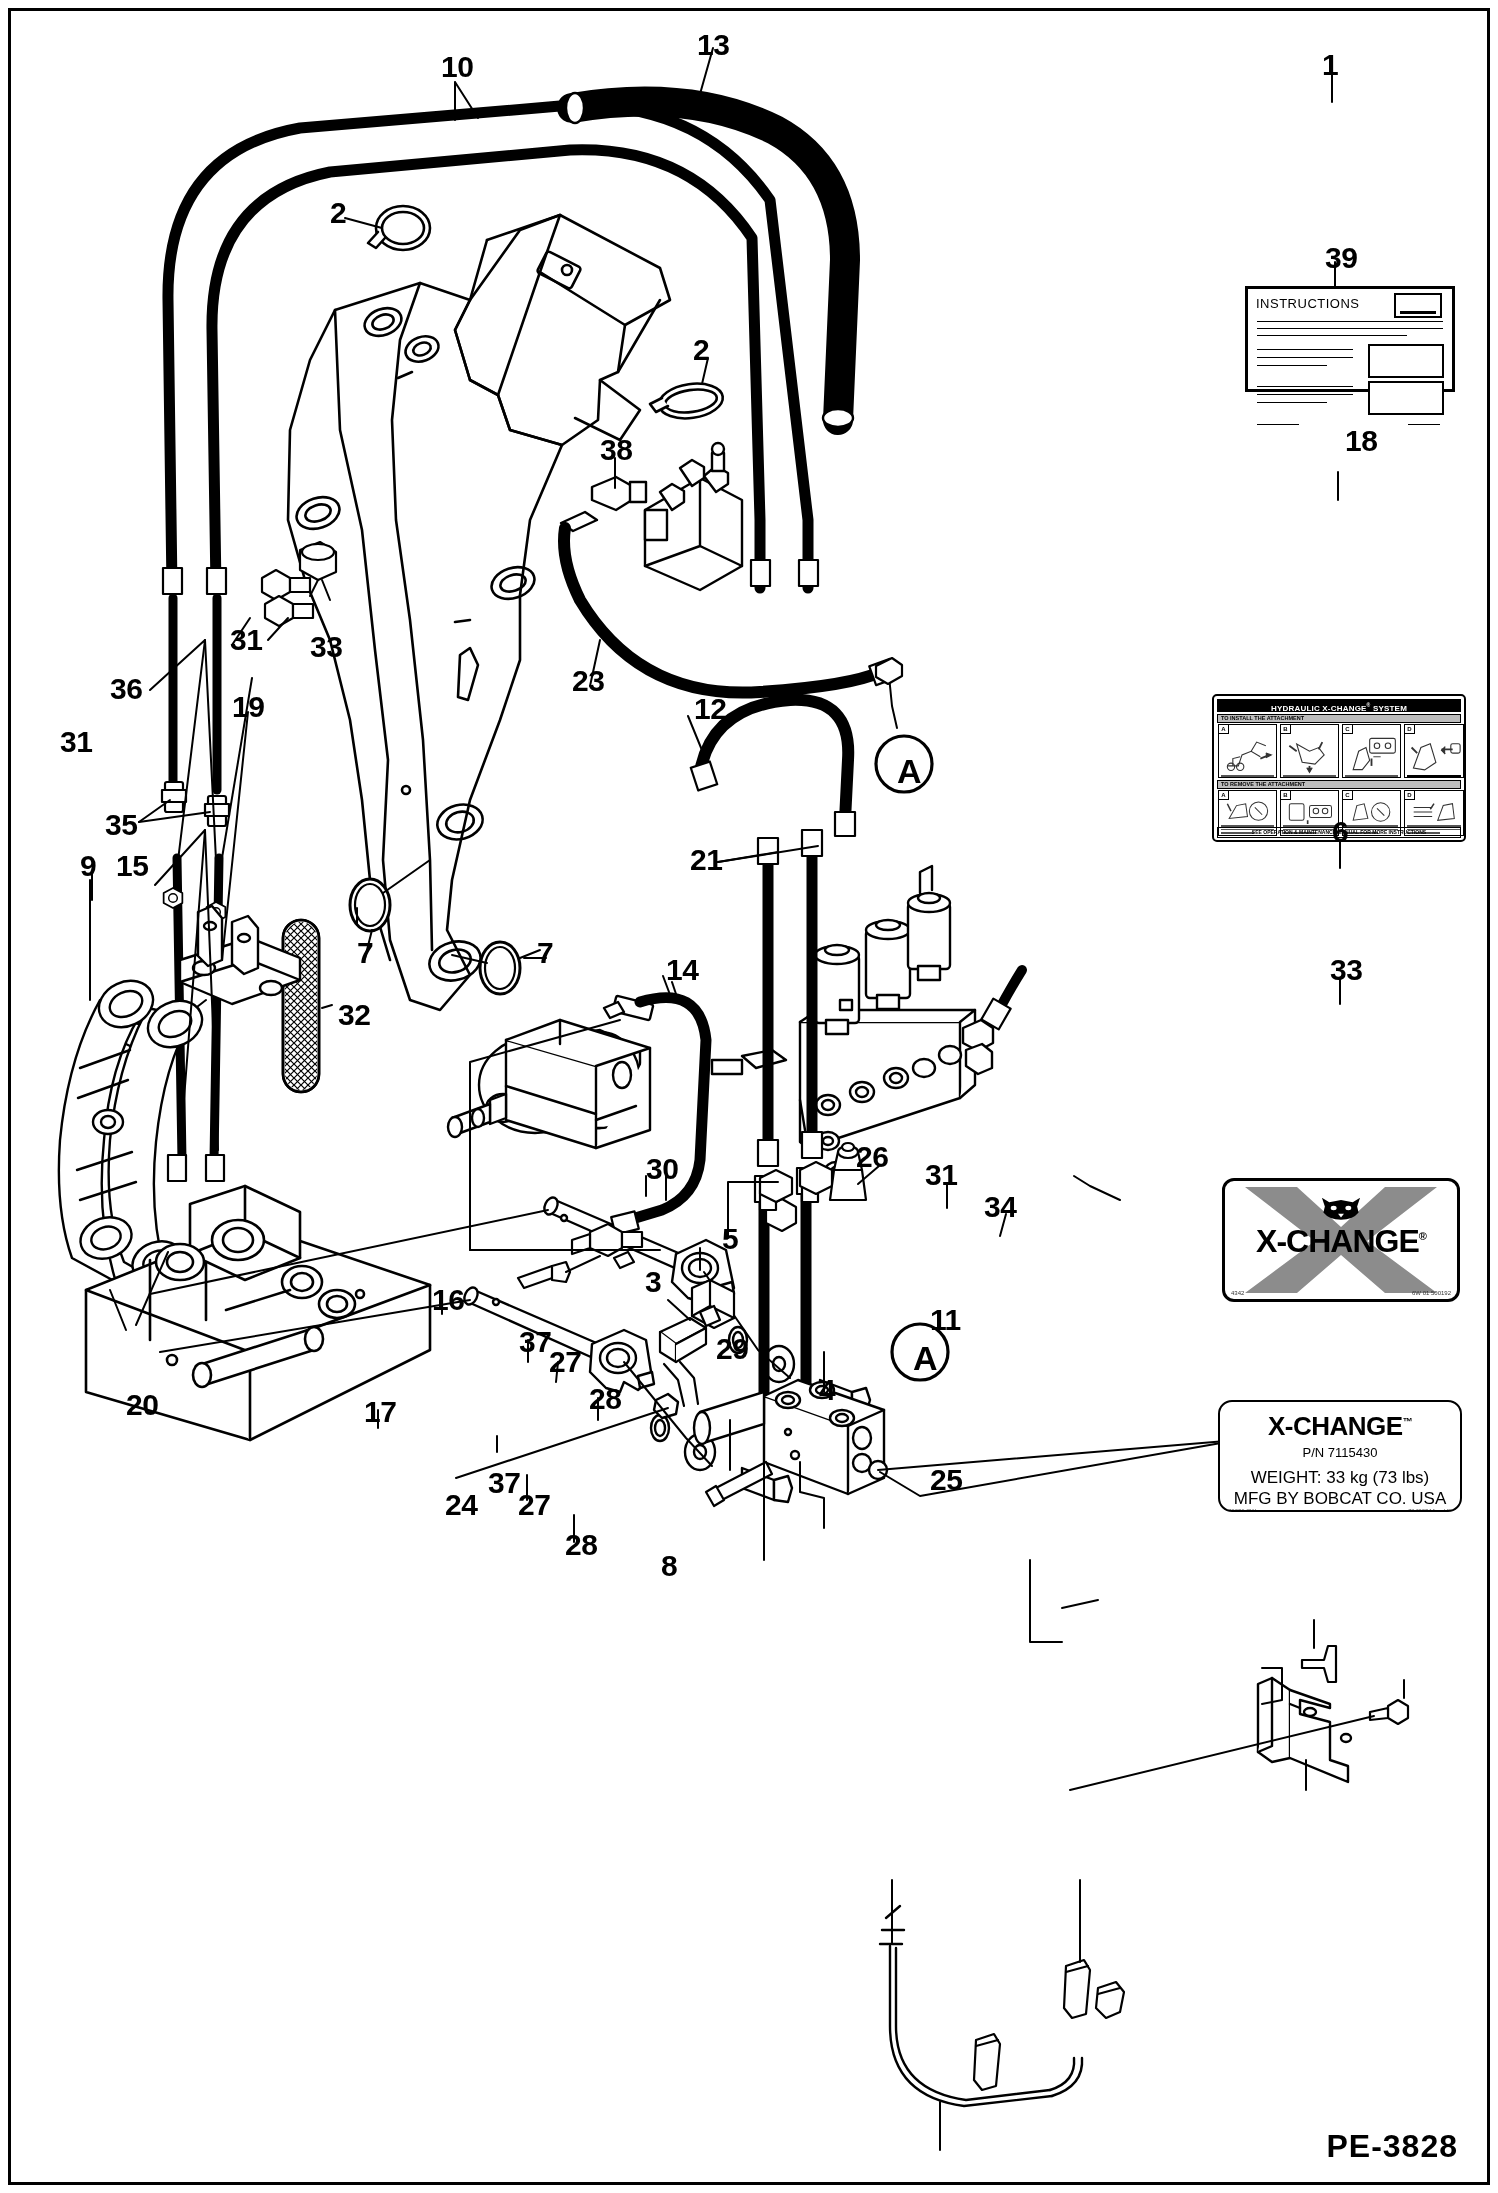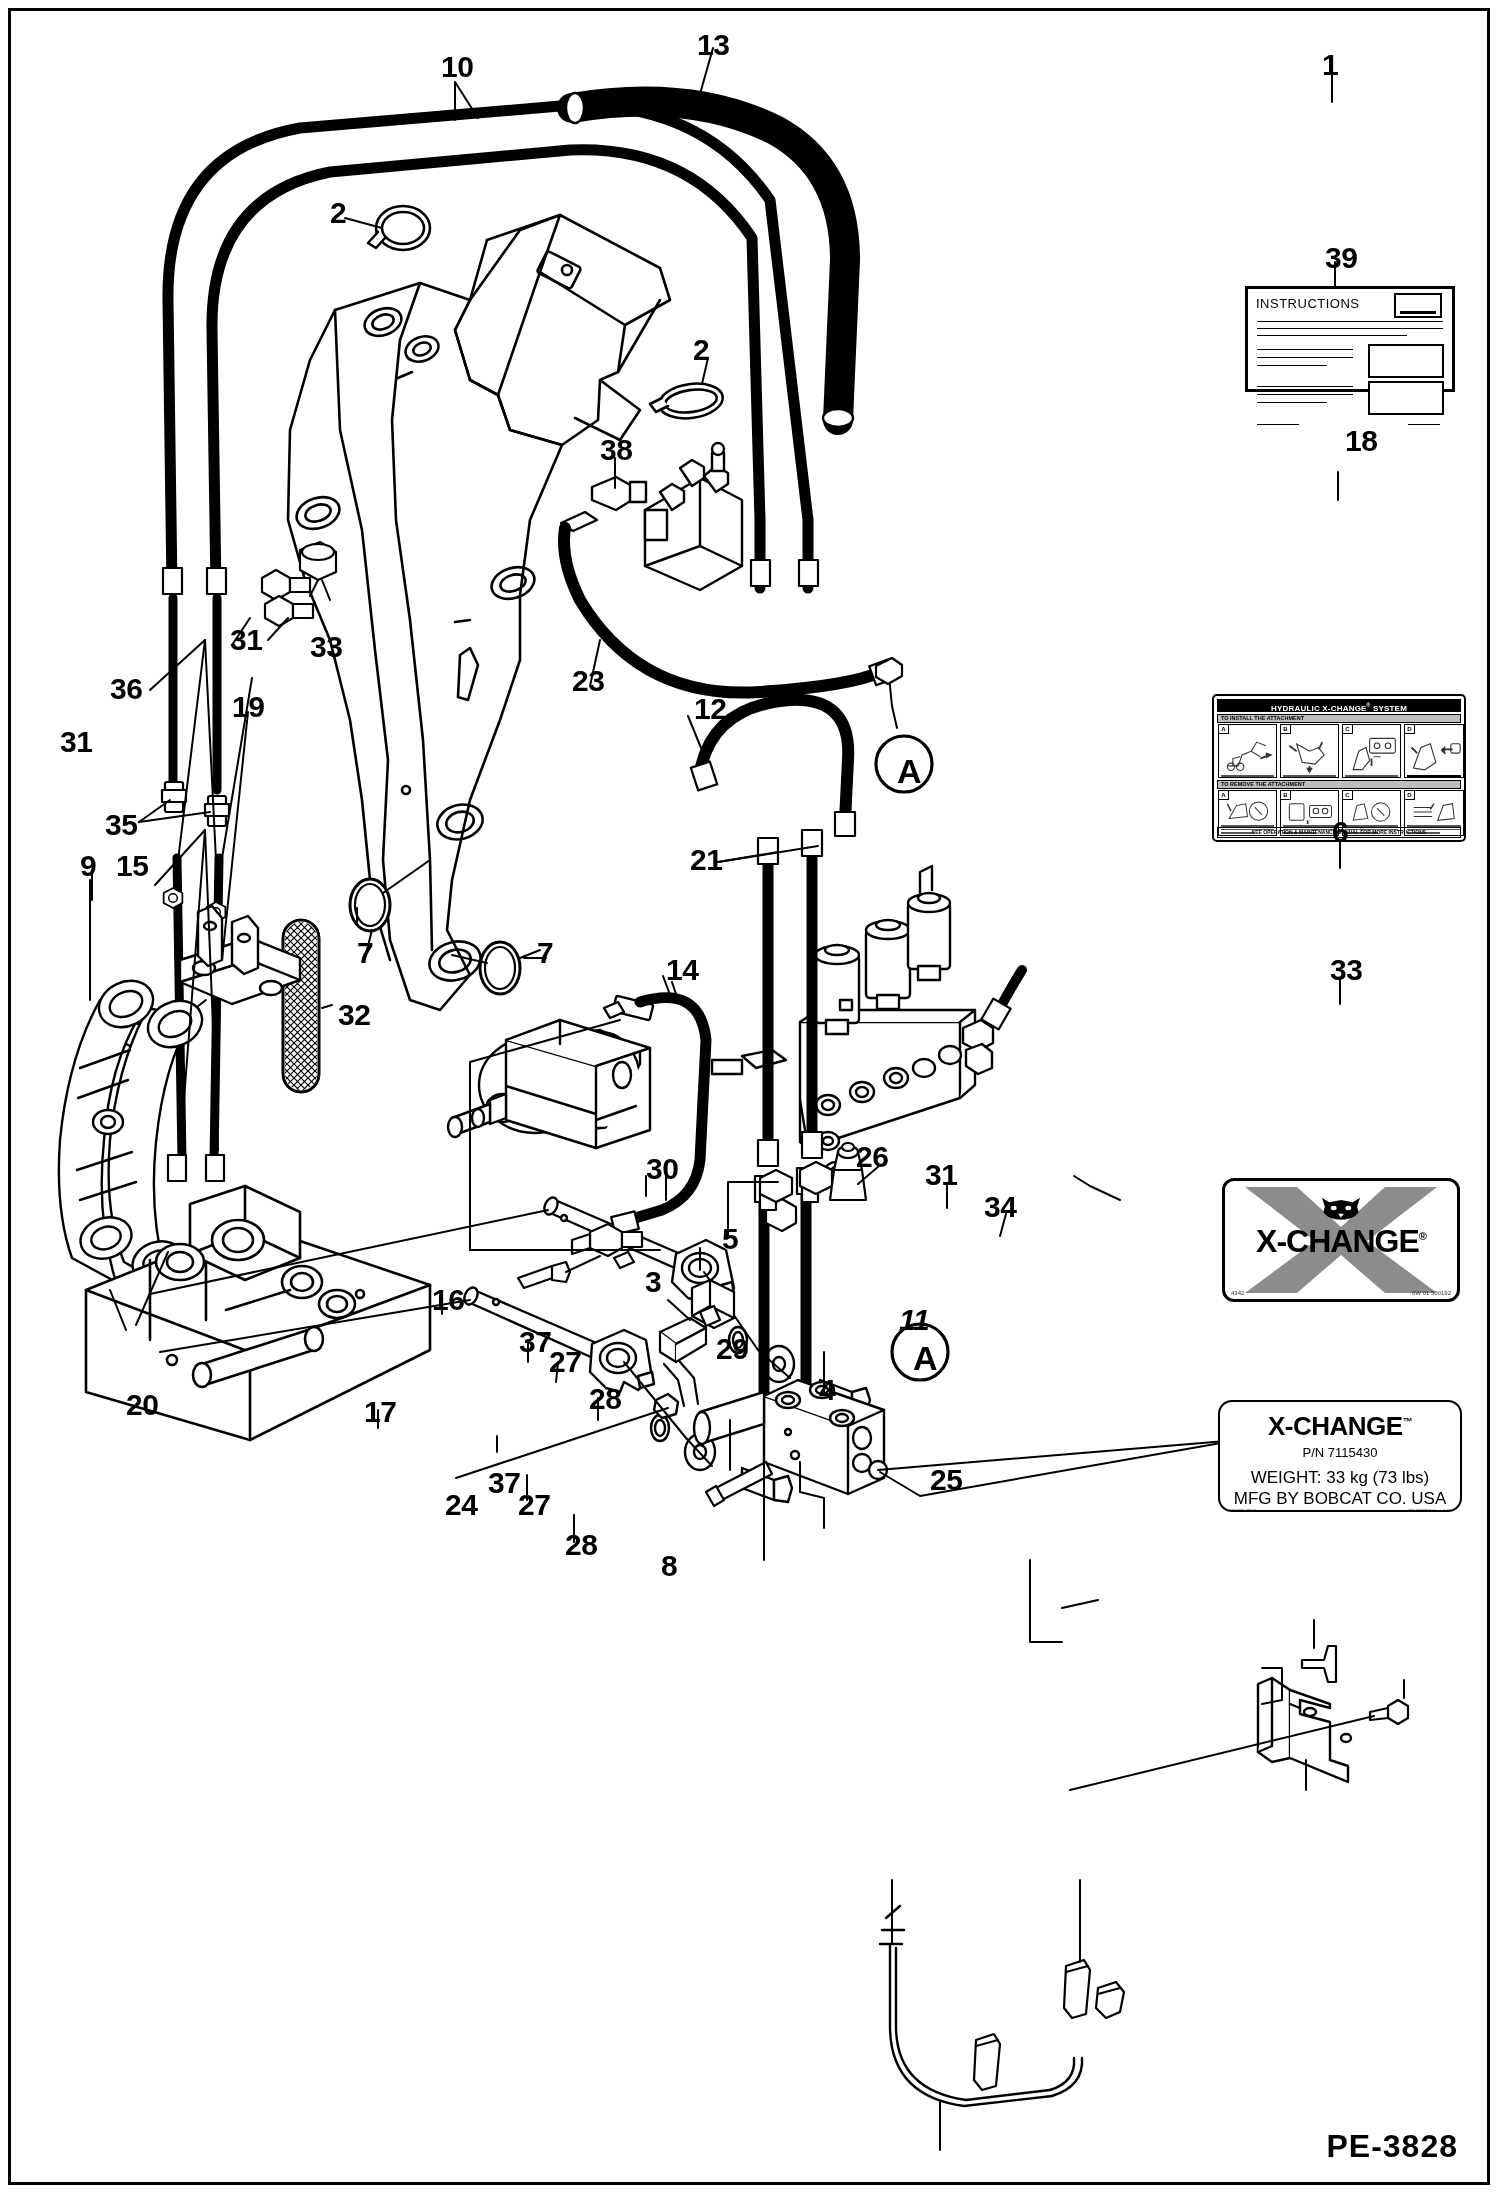--- a/index.html
+++ b/index.html
@@ -951,21 +951,21 @@
       <div class="cal" style="left: 1330px; top: 955px;">33</div>
       <div class="cal" style="left: 666px; top: 955px;">14</div>
       <div class="cal" style="left: 338px; top: 1000px;">32</div>
       <div class="cal" style="left: 646px; top: 1154px;">30</div>
       <div class="cal" style="left: 856px; top: 1142px;">26</div>
       <div class="cal" style="left: 925px; top: 1160px;">31</div>
       <div class="cal" style="left: 984px; top: 1192px;">34</div>
       <div class="cal" style="left: 722px; top: 1224px;">5</div>
       <div class="cal" style="left: 432px; top: 1285px;">16</div>
       <div class="cal" style="left: 645px; top: 1267px;">3</div>
-      <div class="cal" style="left: 899px; top: 1305px; font-style: italic;">11</div>
+      <div class="cal" style="left: 930px; top: 1305px;">11</div>
       <div class="cal" style="left: 126px; top: 1390px;">20</div>
       <div class="cal" style="left: 519px; top: 1327px;">37</div>
       <div class="cal" style="left: 549px; top: 1347px;">27</div>
       <div class="cal" style="left: 716px; top: 1334px;">29</div>
       <div class="cal" style="left: 819px; top: 1375px;">4</div>
       <div class="cal" style="left: 589px; top: 1384px;">28</div>
       <div class="cal" style="left: 364px; top: 1397px;">17</div>
       <div class="cal" style="left: 930px; top: 1465px;">25</div>
       <div class="cal" style="left: 445px; top: 1490px;">24</div>
       <div class="cal" style="left: 488px; top: 1468px;">37</div>

